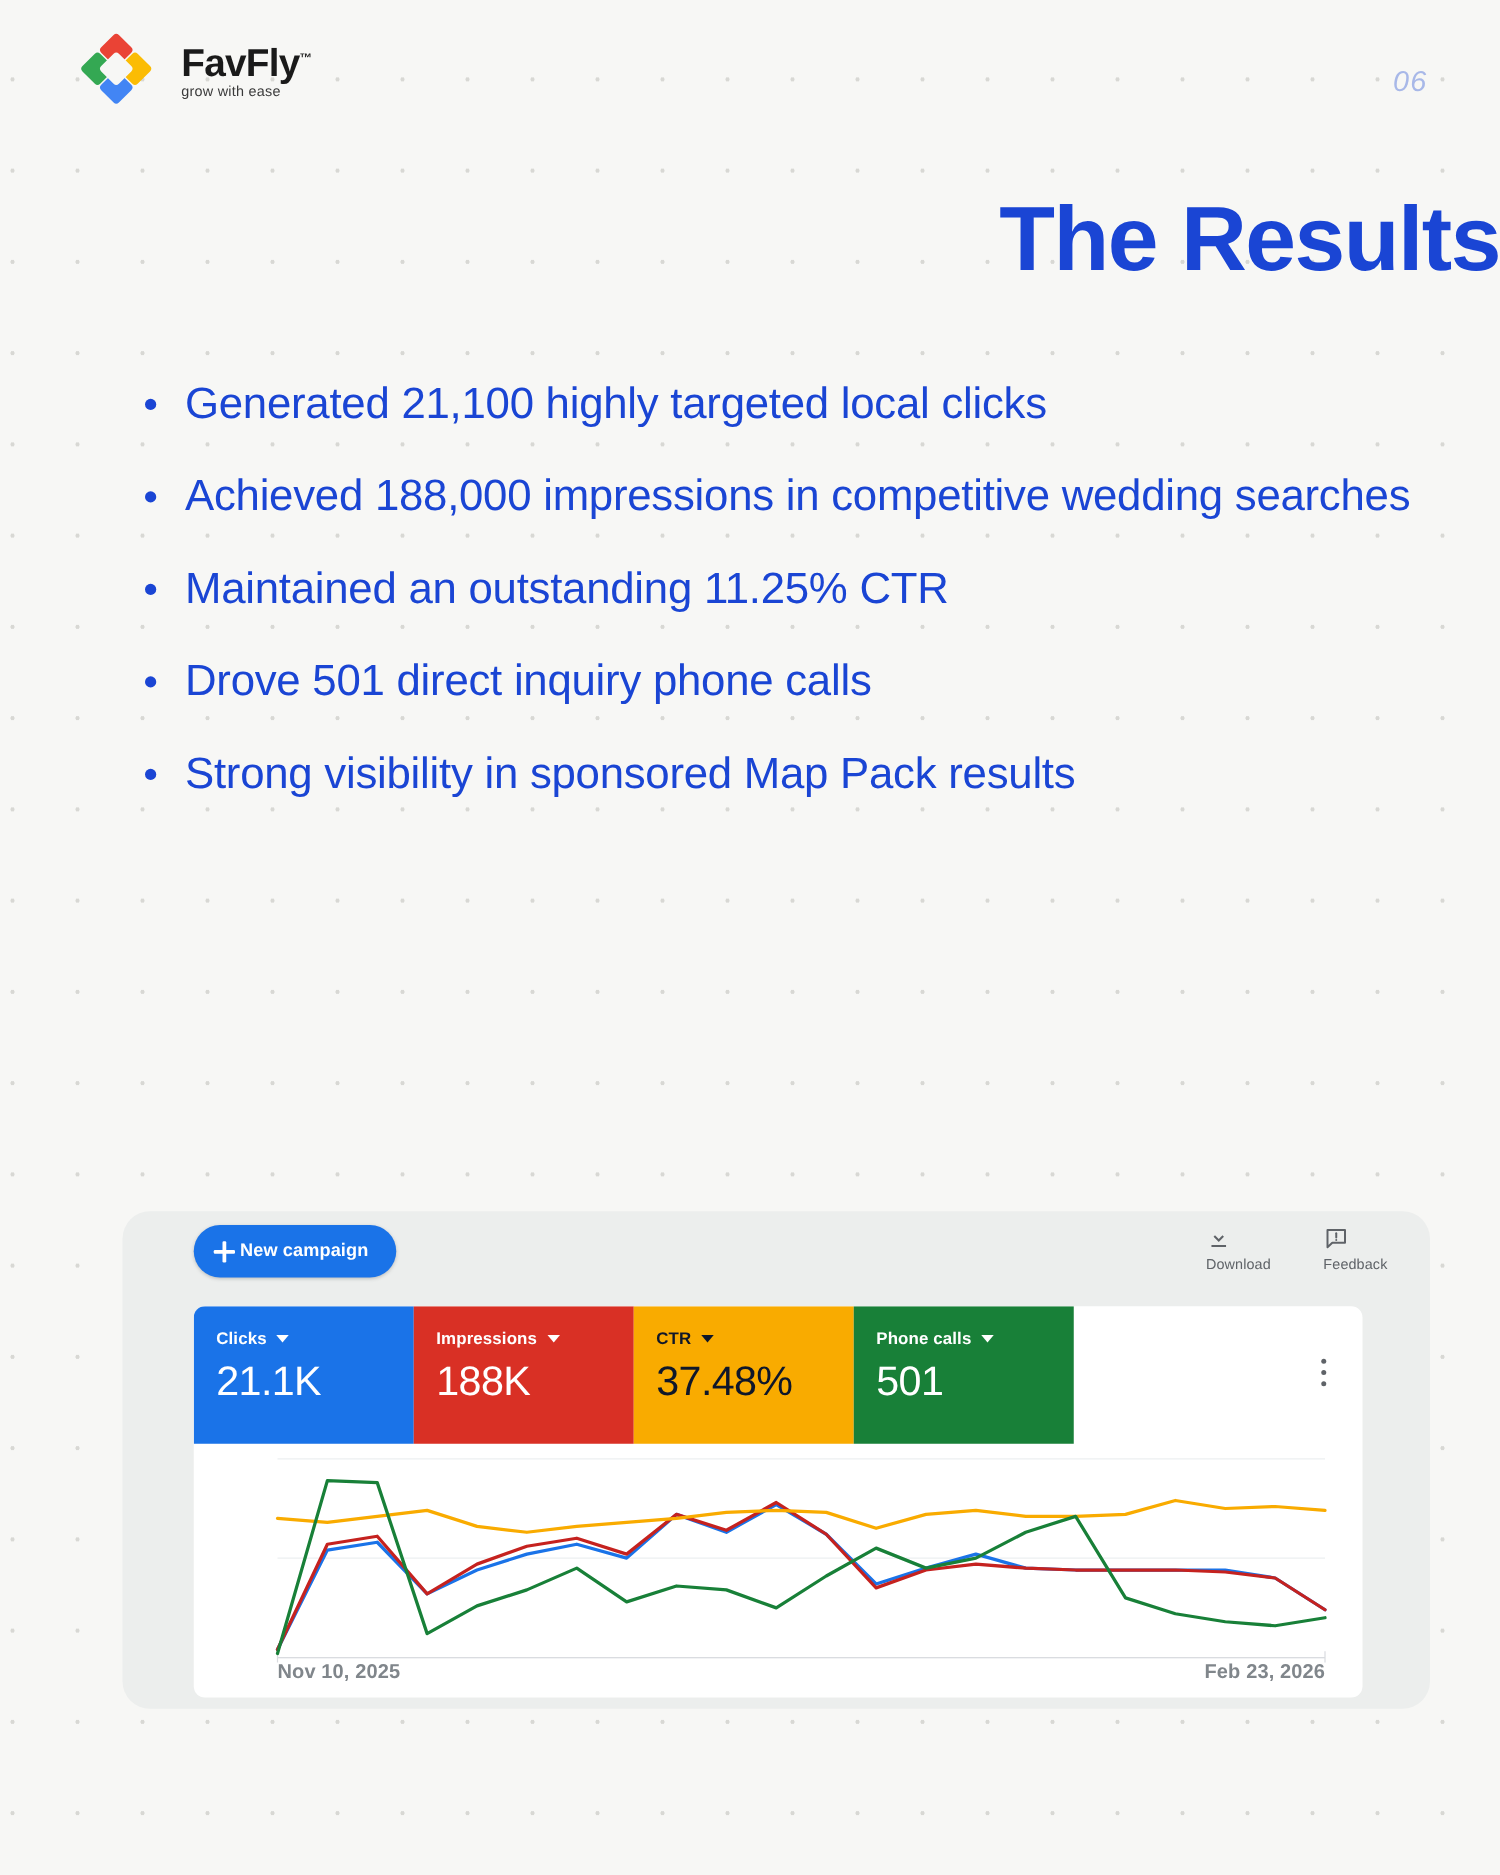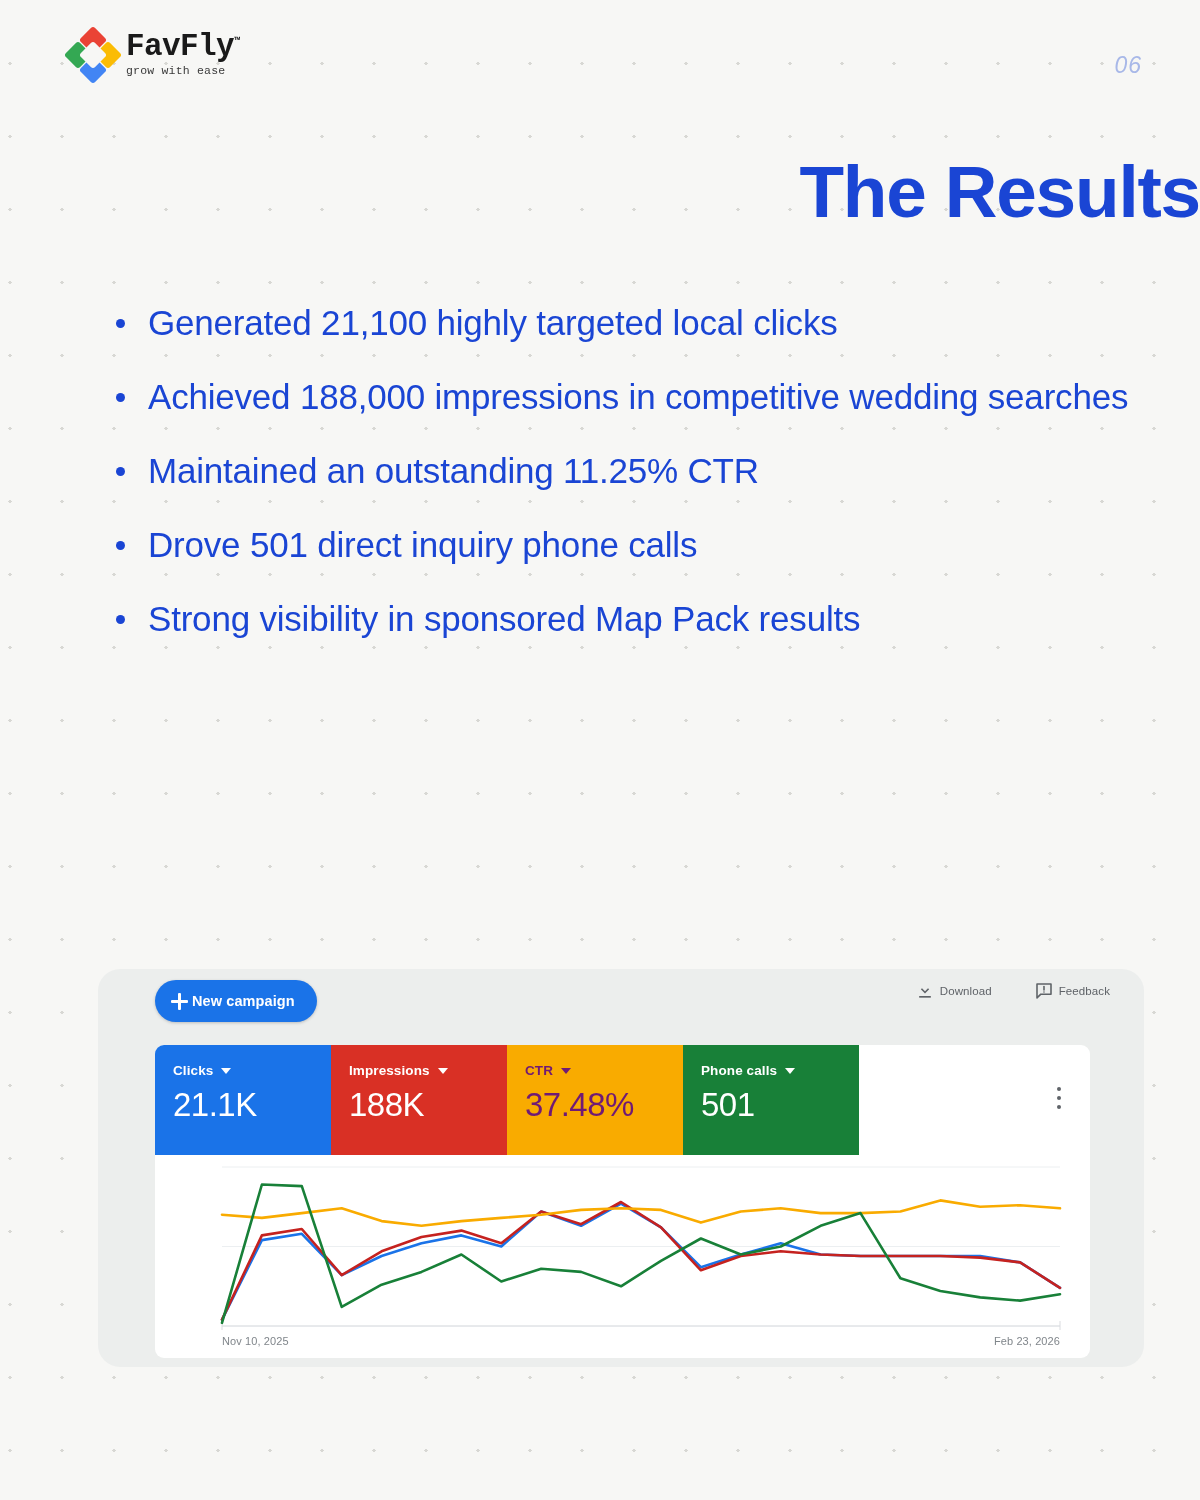--- a/index.html
+++ b/index.html
@@ -27,23 +27,22 @@
     top: 0; left: 0;
     width: 1200px;
     height: 110px;
   }
 
   .logo-wrap {
     position: absolute;
     left: 68px;
     top: 30px;
     display: flex;
-    align-items: flex-start;
-    gap: 8px;
-    font-family: Liberation Mono, monospace;
+    align-items: flex-end;
+    gap: 27px;
   }
 
   .logo-mark {
     width: 50px;
     height: 50px;
     position: relative;
     flex: none;
   }
   .logo-mark .dia {
     position: absolute;
@@ -189,22 +188,22 @@
 
   .toolbar-actions {
     position: absolute;
     right: 34px;
     top: 12px;
     display: flex;
     gap: 42px;
   }
   .toolbar-action {
     display: flex;
-    flex-direction: row;
-    align-items: center;
+    flex-direction: column;
+    align-items: flex-start;
     gap: 5px;
     cursor: pointer;
   }
   .toolbar-action svg { display: block; }
   .toolbar-action-label {
     font-size: 11.5px;
     color: #5f6368;
     letter-spacing: 0.1px;
   }
 
@@ -249,21 +248,21 @@
   }
   .metric-value {
     font-size: 33px;
     font-weight: 400;
     margin-top: 8px;
     letter-spacing: -0.5px;
   }
 
   .tile-clicks      { background: #1a73e8; color: #fff; }
   .tile-impressions { background: #d93025; color: #fff; }
-  .tile-ctr         { background: #f9ab00; color: #701a75; }
+  .tile-ctr         { background: #f9ab00; color: #0f172a; }
   .tile-phone       { background: #188038; color: #fff; }
 
   .kebab-menu {
     position: absolute;
     right: 22px;
     top: 42px;
     width: 18px;
     height: 22px;
     display: flex;
     flex-direction: column;
@@ -284,23 +283,24 @@
     left: 0;
     top: 110px;
     width: 935px;
     height: 203px;
   }
   .chart-svg { display: block; width: 935px; height: 203px; }
 
   .chart-date {
     position: absolute;
     bottom: 11px;
-    font-size: 11px;
+    font-size: 16px;
     color: #80868b;
     letter-spacing: 0.1px;
+    font-weight: bold;
   }
   .chart-date.start { left: 67px; }
   .chart-date.end   { right: 30px; }
 </style>
 </head>
 <body>
 
 <div class="header">
 
   <div class="logo-wrap">

